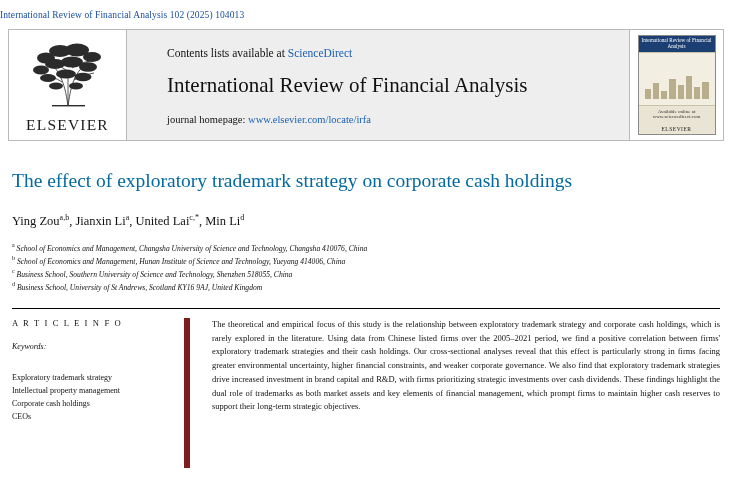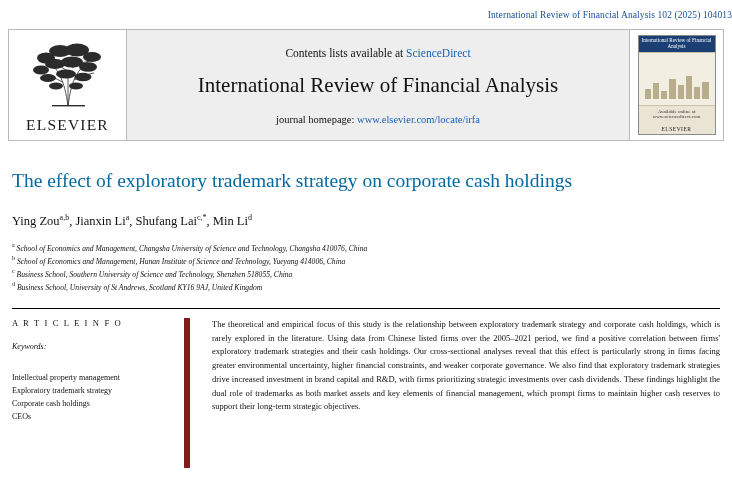--- a/index.html
+++ b/index.html
@@ -9,21 +9,21 @@
     height: 484px;
     background: #ffffff;
     font-family: "Liberation Serif", serif;
     color: #000000;
     overflow: hidden;
     position: relative;
   }
 
   
   .journal-ref {
-    text-align: right;
+    text-align: left;
     font-family: "Liberation Serif", serif;
     font-size: 9.5px;
     color: #1a4fa0;
     padding-top: 10px;
     letter-spacing: 0.1px;
   }
 
   
   .masthead {
     margin: 9px 8px 0 8px;
@@ -48,23 +48,24 @@
     font-size: 15.5px;
     letter-spacing: 1.2px;
     color: #1b1b1b;
     margin-top: 2px;
   }
   .masthead-center {
     flex: 1;
     background: #eeeeee;
     display: flex;
     flex-direction: column;
-    align-items: center;
+    align-items: flex-start;
     justify-content: center;
     position: relative;
+    padding-left: 40px;
   }
   .contents-line {
     font-size: 11.5px;
     color: #111;
     margin-top: 2px;
   }
   .contents-line .sd-link { color: #1a5fb4; }
   .journal-title {
     font-size: 21px;
     color: #111;
@@ -269,39 +270,39 @@
       </div>
       <div class="cover-bot">Available online at www.sciencedirect.com</div>
       <div class="cover-elsevier">ELSEVIER</div>
     </div>
   </div>
 </div>
 
 <h1 class="paper-title">The effect of exploratory trademark strategy on corporate cash holdings</h1>
 
 <div class="authors">
-  <span><span>Ying Zou</span><sup>a,b</sup><span>, </span></span><span><span>Jianxin Li</span><sup>a</sup><span>, </span></span><span><span>Shufang Lai</span><sup>c,*</sup><span>, </span></span><span><span>Min Li</span><sup>d</sup></span>
+  <span><span>Ying Zou</span><sup>a,b</sup><span>, </span></span><span><span>Jianxin Li</span><sup>a</sup><span>, </span></span><span><span>United Lai</span><sup>c,*</sup><span>, </span></span><span><span>Min Li</span><sup>d</sup></span>
 </div>
 
 <div class="affiliations">
   <div><sup>a</sup> <i>School of Economics and Management, Changsha University of Science and Technology, Changsha 410076, China</i></div>
   <div><sup>b</sup> <i>School of Economics and Management, Hunan Institute of Science and Technology, Yueyang 414006, China</i></div>
   <div><sup>c</sup> <i>Business School, Southern University of Science and Technology, Shenzhen 518055, China</i></div>
   <div><sup>d</sup> <i>Business School, University of St Andrews, Scotland KY16 9AJ, United Kingdom</i></div>
 </div>
 
 <div class="info-rule"></div>
 
 <div class="lower">
   <div class="col-info">
     <div class="sec-head">A R T I C L E  I N F O</div>
     <div class="kw-label">Keywords:</div>
     <div class="kw-list">
+      <div>Exploratory trademark strategy</div>
       <div>Intellectual property management</div>
-      <div>Exploratory trademark strategy</div>
       <div>Corporate cash holdings</div>
       <div>CEOs</div>
     </div>
   </div>
 
   <div class="col-abstract">
     <div class="abstract-body">The theoretical and empirical focus of this study is the relationship between exploratory trademark strategy and corporate cash holdings, which is rarely explored in the literature. Using data from Chinese listed firms over the 2005–2021 period, we find a positive correlation between firms' exploratory trademark strategies and their cash holdings. Our cross-sectional analyses reveal that this effect is particularly strong in firms facing greater environmental uncertainty, higher financial constraints, and weaker corporate governance. We also find that exploratory trademark strategies drive increased investment in brand capital and R&amp;D, with firms prioritizing strategic investments over cash dividends. These findings highlight the dual role of trademarks as both market assets and key elements of financial management, which prompt firms to maintain higher cash reserves to support their long-term strategic objectives.</div>
   </div>
 </div>
 

